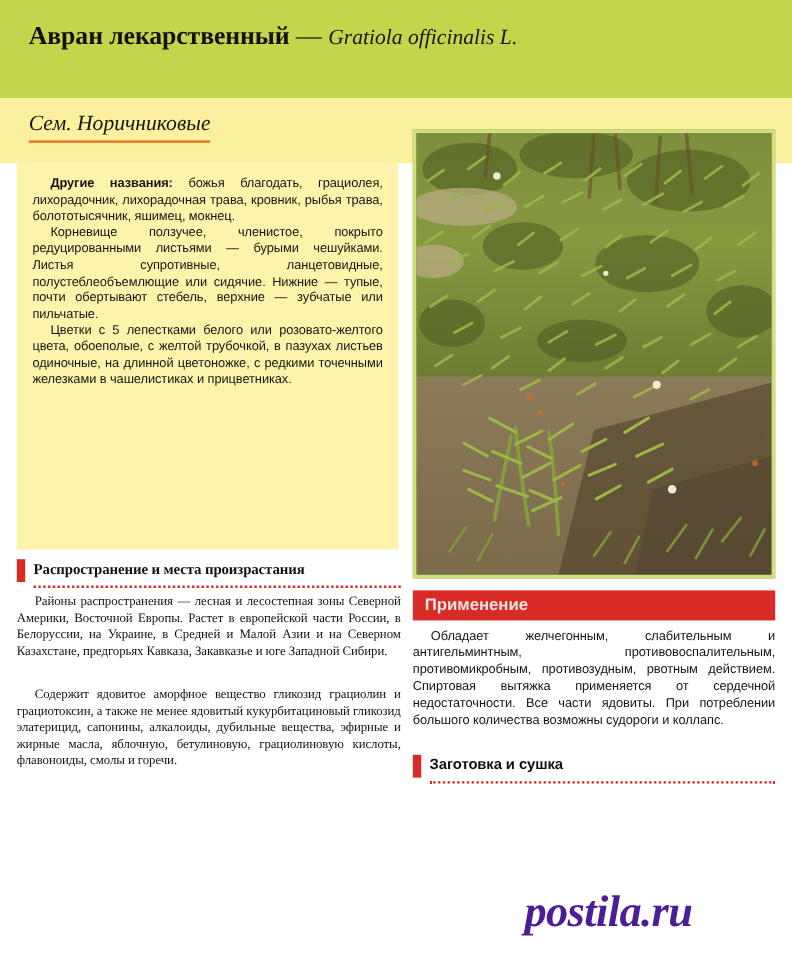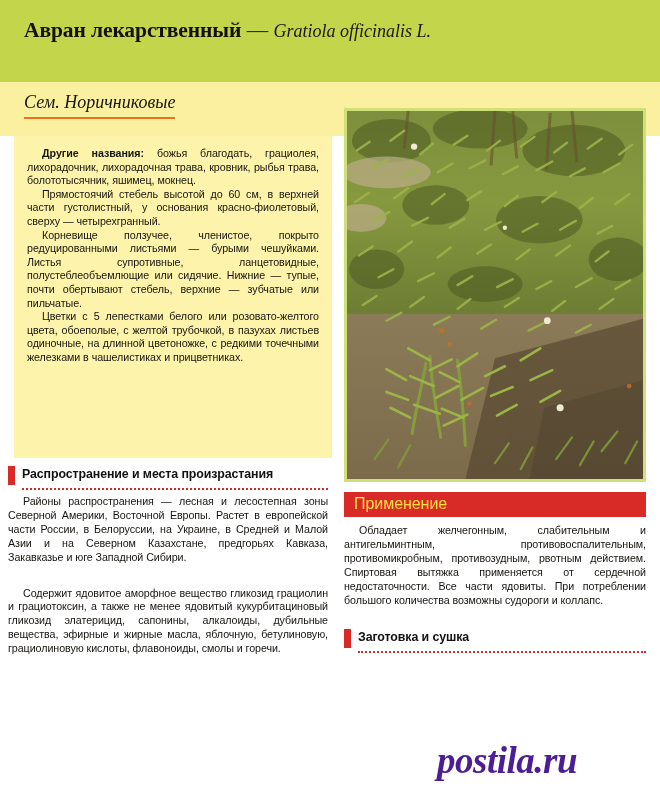--- a/index.html
+++ b/index.html
@@ -94,22 +94,23 @@
     border: 3px solid #cfe07a;
     box-sizing: border-box;
     overflow: hidden;
     background: #6e8a3a;
   }
   .photo svg { display: block; width: 100%; height: 100%; }
 
   
   .col-left {
     position: absolute;
-    left: 8px; top: 466px;
+    left: 14px; top: 466px;
     width: 320px;
+    font-family: Liberation Serif, serif;
   }
   .col-right {
     position: absolute;
     left: 344px; top: 492px;
     width: 302px;
   }
 
   
   .sec {
     position: relative;
@@ -138,23 +139,23 @@
     border-bottom: 2.5px dotted #d82a26;
   }
 
   
   .sec-solid {
     background: #d82a26;
     padding: 3px 0 4px 10px;
     margin-bottom: 7px;
   }
   .sec-solid .sec-label {
-    font-size: 16px;
-    font-weight: normal;
-    color: #fde047;
+    font-size: 14px;
+    font-weight: bold;
+    color: #e5e5e5;
     line-height: 16px;
     letter-spacing: -0.05px;
   }
 
   .body-text {
     margin: 0 0 9px 0;
     text-indent: 15px;
     text-align: justify;
     font-size: 10.7px;
     line-height: 13.9px;
@@ -187,21 +188,20 @@
   <span class="lat">Gratiola officinalis L.</span>
 </div>
 
 <div class="yellow-band"></div>
 <div class="family">Сем. Норичниковые</div>
 
 <div class="desc-box">
   <p>
     <b>Другие названия:</b><span> божья благодать, грациолея, лихорадочник, лихорадочная трава, кровник, рыбья трава, болототысячник, яшимец, мокнец.</span>
   </p>
-  <p>Прямостоячий стебель высотой до 60 см, в верхней части густолистный, у основания красно-фиолетовый, сверху — четырехгранный.</p>
   <p>Корневище ползучее, членистое, покрыто редуцированными листьями — бурыми чешуйками. Листья супротивные, ланцетовидные, полустеблеобъемлющие или сидячие. Нижние — тупые, почти обертывают стебель, верхние — зубчатые или пильчатые.</p>
   <p>Цветки с 5 лепестками белого или розовато-желтого цвета, обоеполые, с желтой трубочкой, в пазухах листьев одиночные, на длинной цветоножке, с редкими точечными железками в чашелистиках и прицветниках.</p>
 </div>
 
 <div class="photo">
   <svg viewBox="0 0 300 372" preserveAspectRatio="none">
     <defs>
       <linearGradient id="soilg" x1="0" y1="0" x2="0" y2="1">
         <stan></stan>
         <stop offset="0%" stop-color="#9a8a63"></stop>

